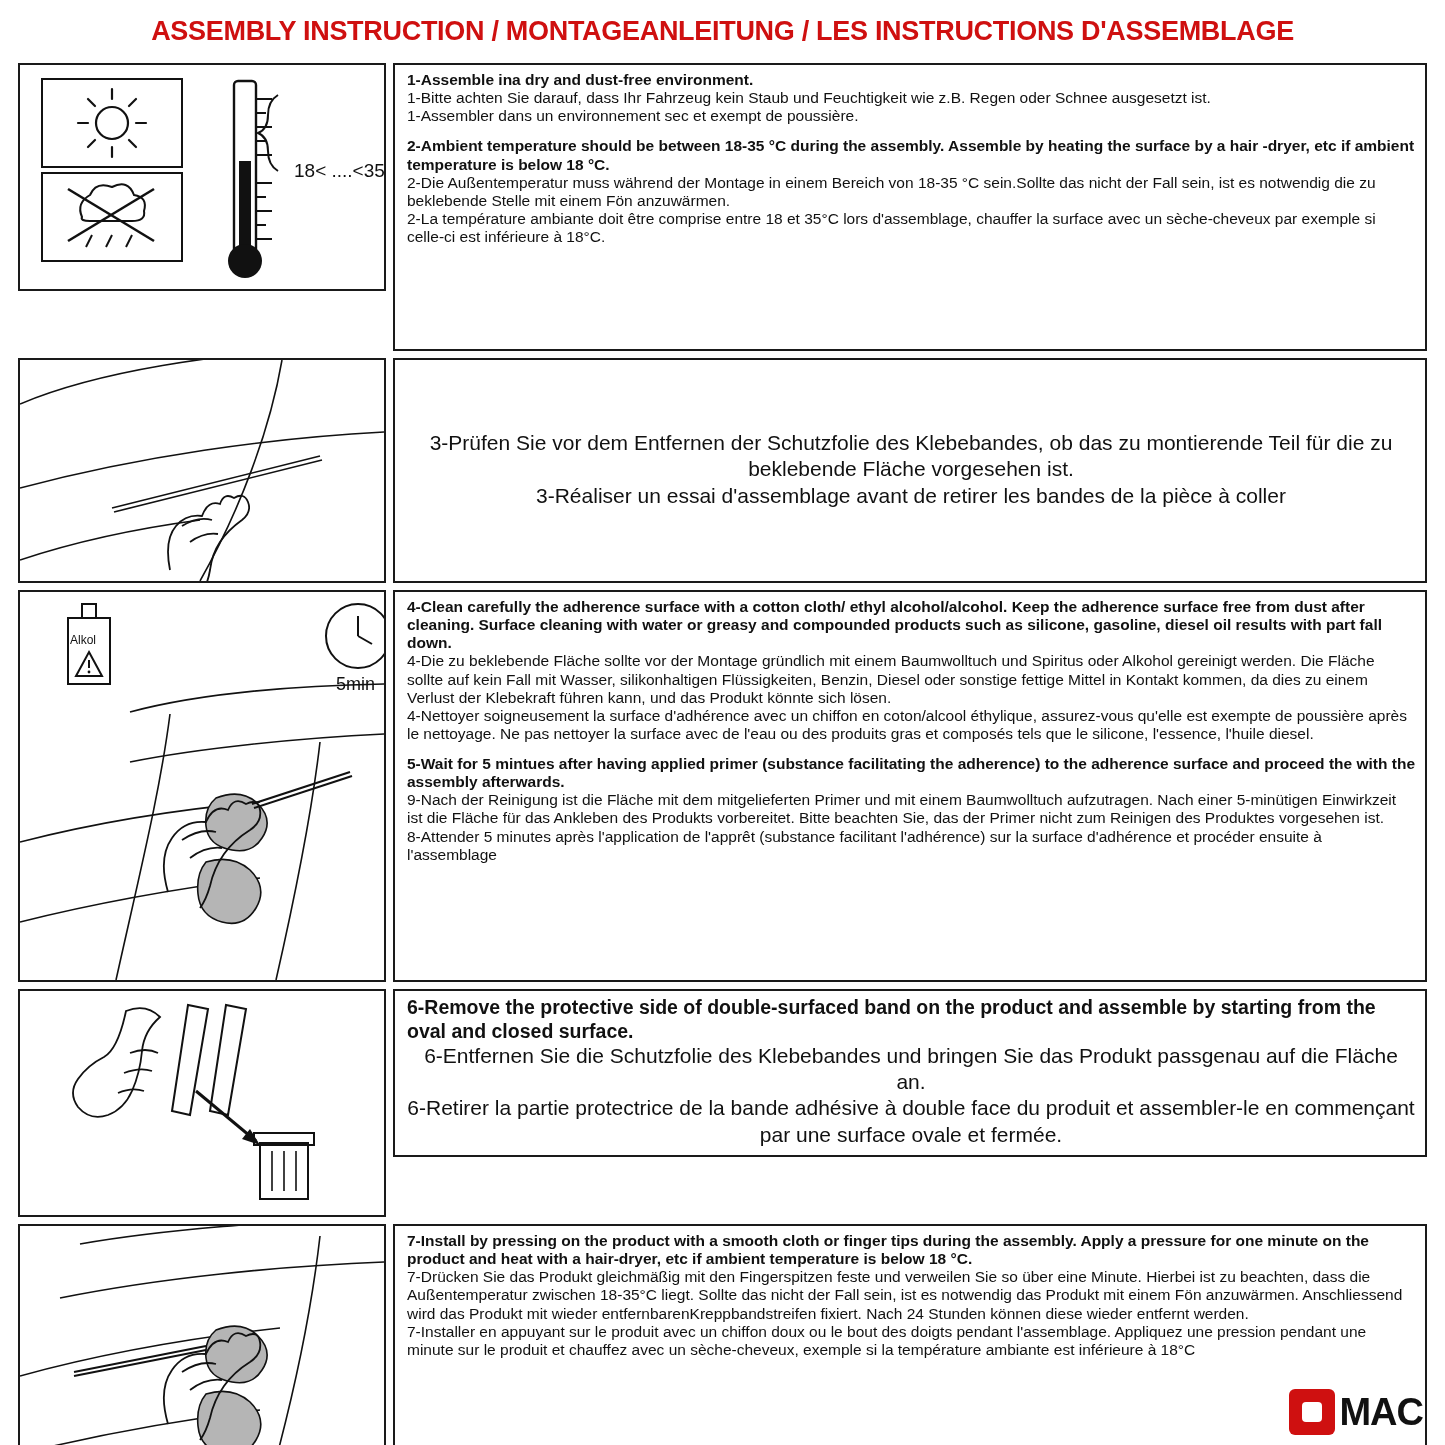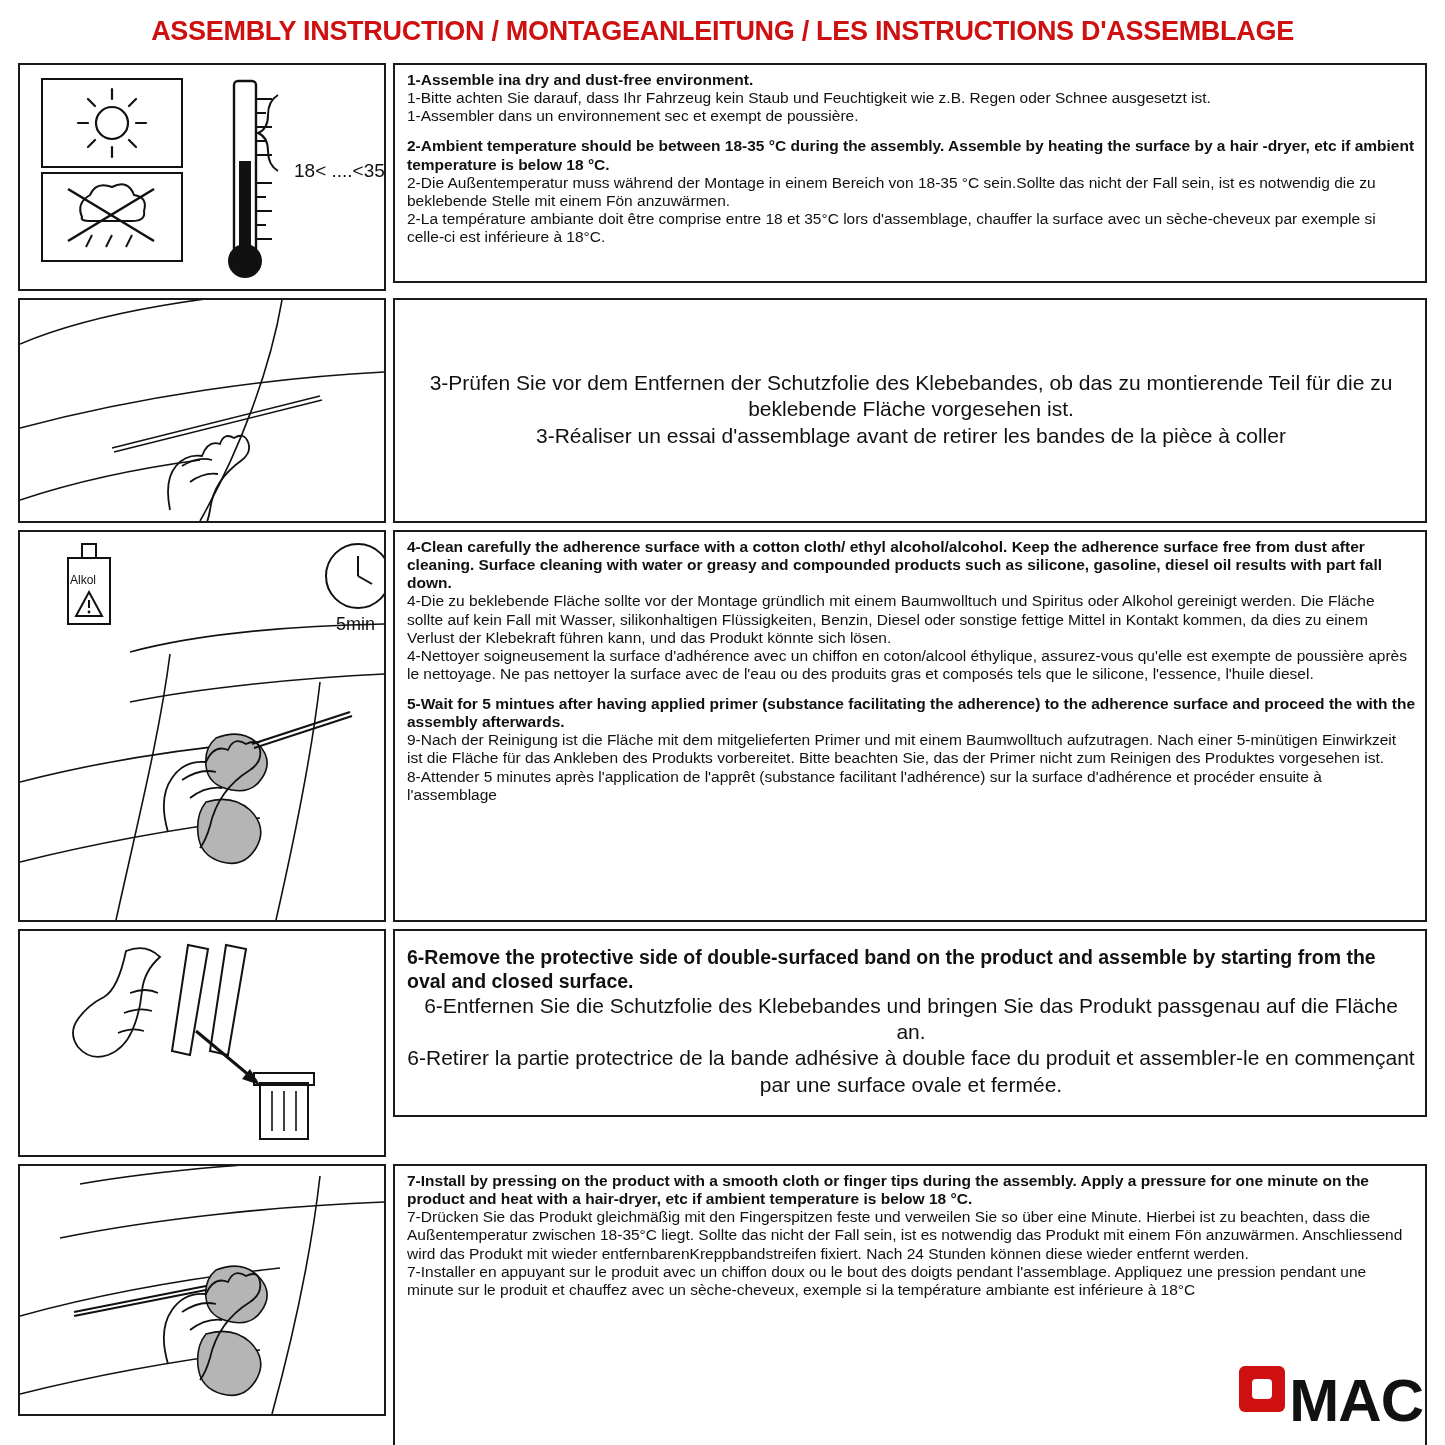--- a/index.html
+++ b/index.html
@@ -72,23 +72,23 @@
   .big .en { font-size: 19.5px; line-height: 1.2; }
   .big .de, .big .fr { font-size: 21px; line-height: 1.25; text-align: center; }
   .gap { height: 12px; }
   .vcenter { display: flex; flex-direction: column; justify-content: center; height: 100%; }
   svg { display: block; }
   .omac {
     position: absolute;
     right: 22px;
     bottom: 10px;
     display: flex;
-    align-items: flex-start;
+    align-items: center;
     font-weight: bold;
-    font-size: 60px;
+    font-size: 38px;
     letter-spacing: -1px;
     color: #111;
   }
   .omac .o-mark {
     display: inline-block;
     width: 46px;
     height: 46px;
     background: #cf1010;
     border-radius: 6px;
     position: relative;
@@ -155,21 +155,21 @@
             <line x1="236" y1="146" x2="252" y2="146"></line>
             <line x1="236" y1="160" x2="246" y2="160"></line>
             <line x1="236" y1="174" x2="252" y2="174"></line>
           </g>
           <g stroke="#111" stroke-width="2" fill="none">
             <path d="M258 30 q-10 6 -10 20 q0 14 -10 18 q10 4 10 18 q0 14 10 20"></path>
           </g>
           <text x="274" y="112" font-family="Liberation Sans, sans-serif" font-size="19" fill="#111">18&lt; ....&lt;35 C</text>
         </svg>
       </div>
-      <div class="cell txt" style="height:220px;">
+      <div class="cell txt" style="height:288px;">
         <p class="en">1-Assemble ina dry and dust-free environment.</p>
         <p class="de">1-Bitte achten Sie darauf, dass Ihr Fahrzeug kein Staub und Feuchtigkeit wie z.B. Regen oder Schnee ausgesetzt ist.</p>
         <p class="fr">1-Assembler dans un environnement sec et exempt de poussière.</p>
         <div class="gap"></div>
         <p class="en">2-Ambient temperature should be between 18-35 °C  during the assembly. Assemble by heating the surface by a hair -dryer, etc if ambient temperature is below 18 °C.</p>
         <p class="de">2-Die Außentemperatur muss während der Montage in einem Bereich von 18-35 °C  sein.Sollte das nicht der Fall sein, ist es notwendig die zu beklebende Stelle mit einem Fön anzuwärmen.</p>
         <p class="fr">2-La température ambiante doit être comprise entre 18 et 35°C lors d'assemblage, chauffer la surface avec un sèche-cheveux par exemple si celle-ci est inférieure à 18°C.</p>
       </div>
     </div>
 
@@ -270,21 +270,21 @@
 
           <rect x="240" y="152" width="48" height="56" fill="none" stroke="#111" stroke-width="2"></rect>
           <rect x="234" y="142" width="60" height="12" fill="none" stroke="#111" stroke-width="2"></rect>
           <g stroke="#111" stroke-width="1.6">
             <line x1="252" y1="160" x2="252" y2="200"></line>
             <line x1="264" y1="160" x2="264" y2="200"></line>
             <line x1="276" y1="160" x2="276" y2="200"></line>
           </g>
         </svg>
       </div>
-      <div class="cell txt big" style="height:188px;">
+      <div class="cell txt big" style="height:168px;">
         <div class="vcenter">
           <p class="en">6-Remove the protective side of double-surfaced band on the product and assemble by starting from the oval and closed surface.</p>
           <p class="de">6-Entfernen Sie die Schutzfolie des Klebebandes und bringen Sie das Produkt passgenau auf die Fläche an.</p>
           <p class="fr">6-Retirer la partie protectrice de la bande adhésive à double face du produit et assembler-le en commençant par une surface ovale et fermée.</p>
         </div>
       </div>
     </div>
 
     <div class="row">
       <div class="cell img" style="height:252px;">

